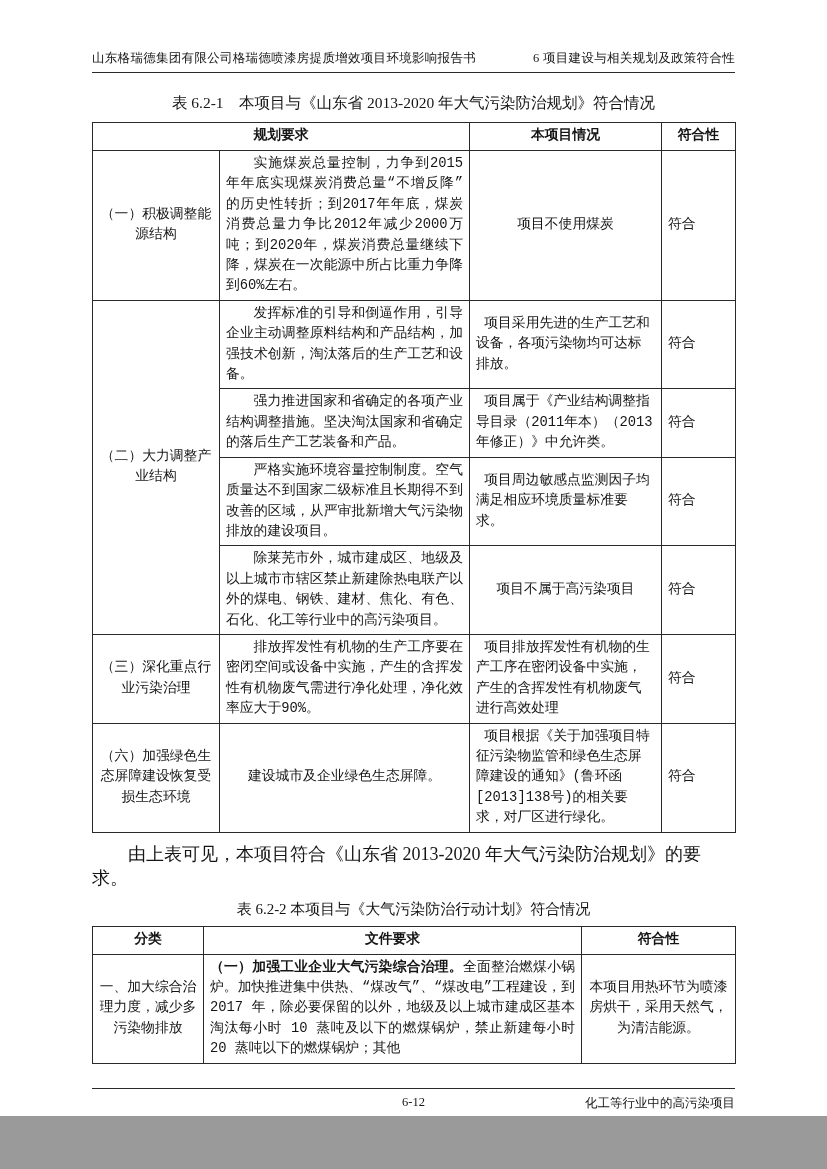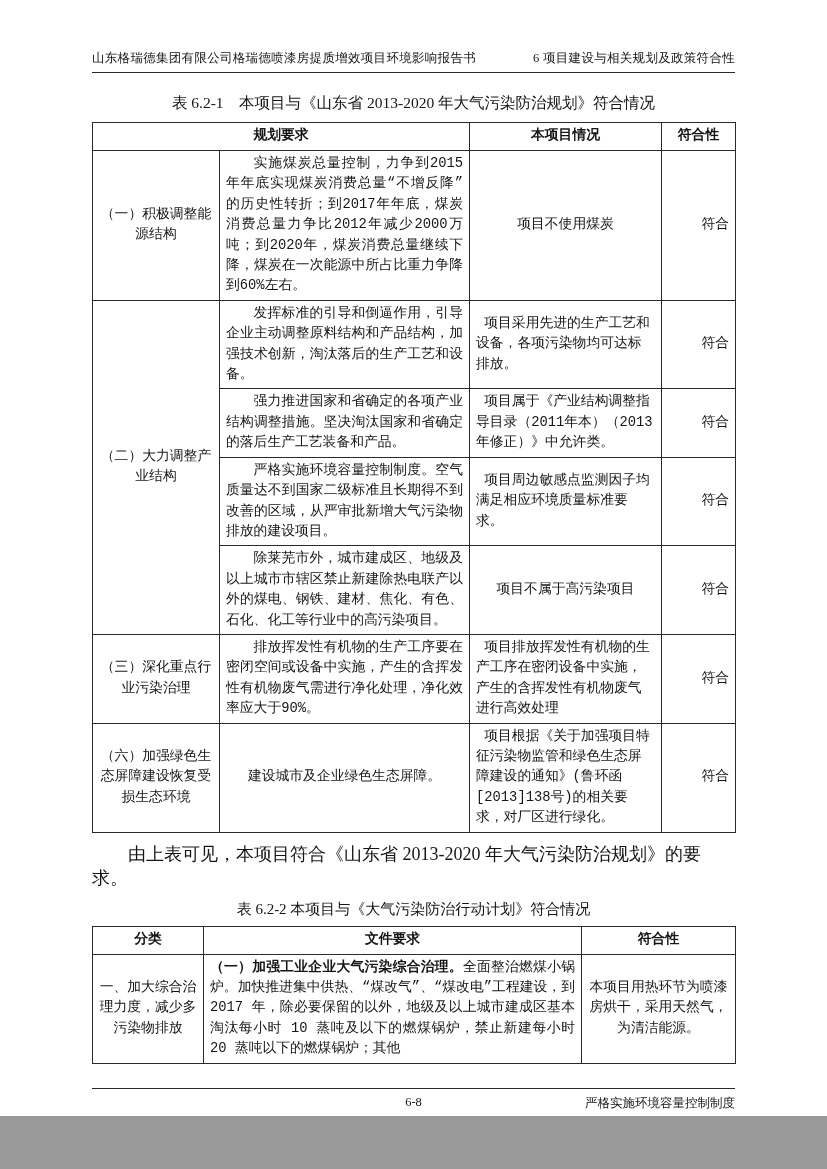--- a/index.html
+++ b/index.html
@@ -24,21 +24,21 @@
   table { border-collapse:collapse; table-layout:fixed; width:643px; font-size:13.8px; line-height:1.48; border:1.5px solid #2a2a2a; }
   td { border:1px solid #2a2a2a; padding:3px 6px; vertical-align:middle;font-family:Liberation Mono, monospace; }
   .hdr { text-align:center; font-weight:bold; height:28px; }
   .cat { text-align:center; }
   .req { text-align:justify; }
   .req .indent2 { text-indent:2em; display:block; }
   .req.center { text-align:center; }
   .proj { text-align:left; }
   .proj .indent1 { text-indent:0.6em; display:block; }
   .proj.center { text-align:center; }
-  .comp { text-align:right; }
+  .comp { text-align:left; }
 
   .after-para { font-size:18px; margin:9px 0 0 0; text-indent:2em; }
   .section-heading { font-size:14.5px; font-weight:bold; margin:9px 0 0 0; padding-left:12px; }
 
   .req2 { text-align:justify; }
   .req2 .bold { font-weight:bold; }
   .comp2 { text-align:center; vertical-align:middle; }
 
   
   .doc-footer {
@@ -160,16 +160,16 @@
           <td class="cat">一、加大综合治理力度，减少多污染物排放</td>
           <td class="req2"><span class="bold">（一）加强工业企业大气污染综合治理。</span><span>全面整治燃煤小锅炉。加快推进集中供热、“煤改气”、“煤改电”工程建设，到 2017 年，除必要保留的以外，地级及以上城市建成区基本淘汰每小时 10 蒸吨及以下的燃煤锅炉，禁止新建每小时 20 蒸吨以下的燃煤锅炉；其他</span></td>
           <td class="comp2">本项目用热环节为喷漆房烘干，采用天然气，为清洁能源。</td>
         </tr>
       </tbody>
     </table>
 
   </div>
 
   <div class="doc-footer">
-    <span class="footer-page">6-8</span>
-    <span class="footer-company">严格实施环境容量控制制度</span>
+    <span class="footer-page">6-12</span>
+    <span class="footer-company">化工等行业中的高污染项目</span>
   </div>
 </div>
 
 </body></html>

